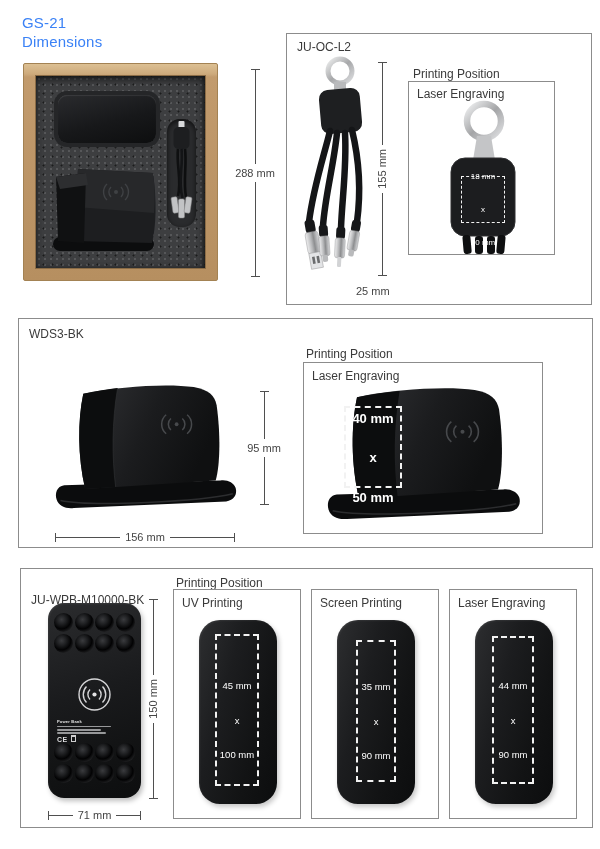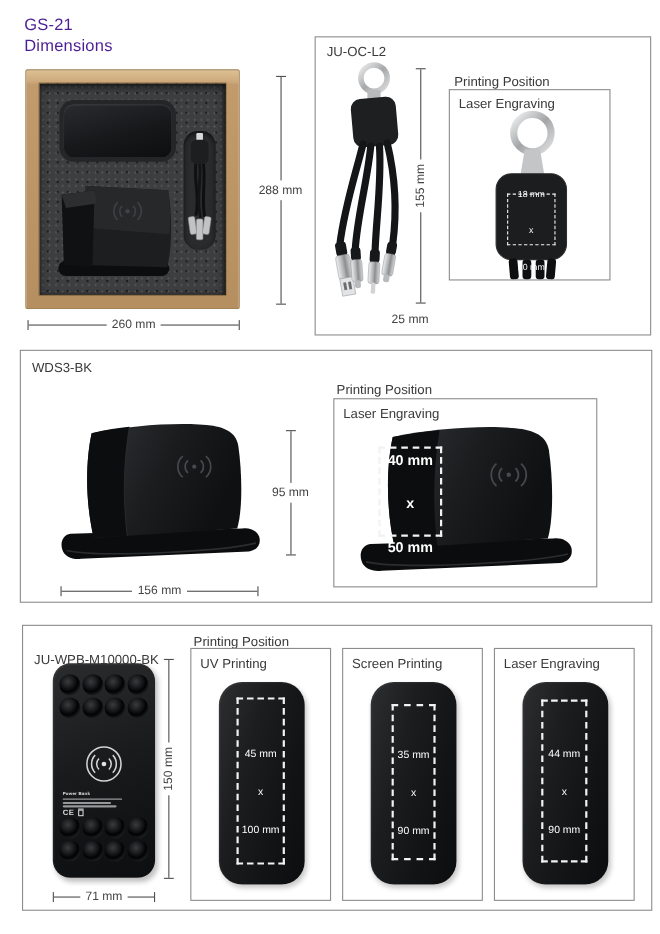--- a/index.html
+++ b/index.html
@@ -4,21 +4,21 @@
 <style>
   * { margin:0; padding:0; box-sizing:border-box; }
   body { background:#fff; }
   .page {
     position:relative; width:600px; height:849px; background:#fff;
     font-family:"Liberation Sans", sans-serif; overflow:hidden;
   }
   .abs { position:absolute; }
 
   
-  .title { font-size:15px; color:#4c1d95; letter-spacing:.2px;text-align:center; }
+  .title { font-size:15px; color:#3b82f6; letter-spacing:.2px;text-align:center; }
   .plabel { font-size:12px; color:#3a3a3a; }
   .pp-label { font-size:12px; color:#3a3a3a; }
 
   
   .panel { position:absolute; border:1px solid #8c8c8c; background:#fff; }
   .inner-box { position:absolute; border:1px solid #8c8c8c; background:#fff; }
 
   
   .vdim { position:absolute; display:flex; flex-direction:column; align-items:center; }
   .vdim .tick { width:9px; height:1px; background:#4f4f4f; }
@@ -138,27 +138,20 @@
           </g>
         </svg>
       </div>
     </div>
   </div>
 
   <div class="vdim" style="left:231px; top:69px; height:208px; width:48px;">
     <div class="tick"></div>
       <div class="seg"></div>
     <div class="lbl">288 mm</div>
-    <div class="seg"></div>
-      <div class="tick"></div>
-  </div>
-  <div class="hdim" style="left:25px; top:287px; width:193px; height:16px;">
-    <div class="tick"></div>
-      <div class="seg"></div>
-    <div class="lbl">260 mm</div>
     <div class="seg"></div>
       <div class="tick"></div>
   </div>
 
   <div class="panel" style="left:286px; top:33px; width:306px; height:272px;">
     <div class="abs plabel" style="left:10px; top:6px;">JU-OC-L2</div>
 
     <div class="abs" style="left:10px; top:20px;">
       <svg width="96" height="228" viewBox="0 0 96 228">
         <defs>

